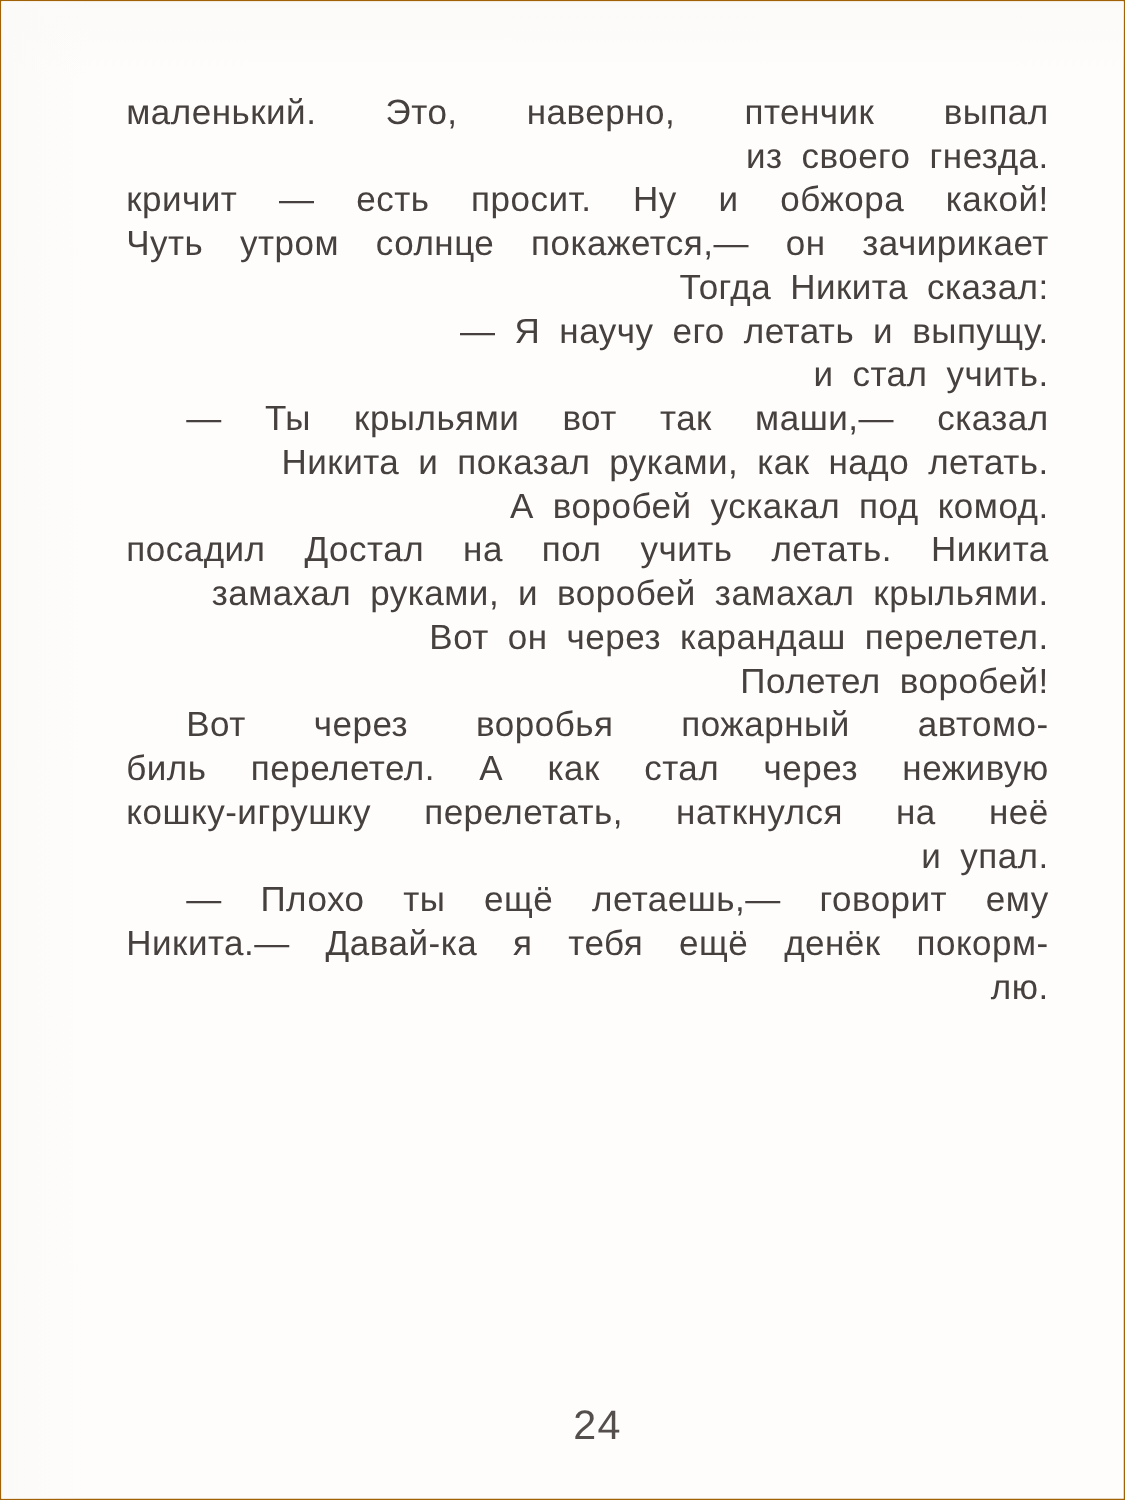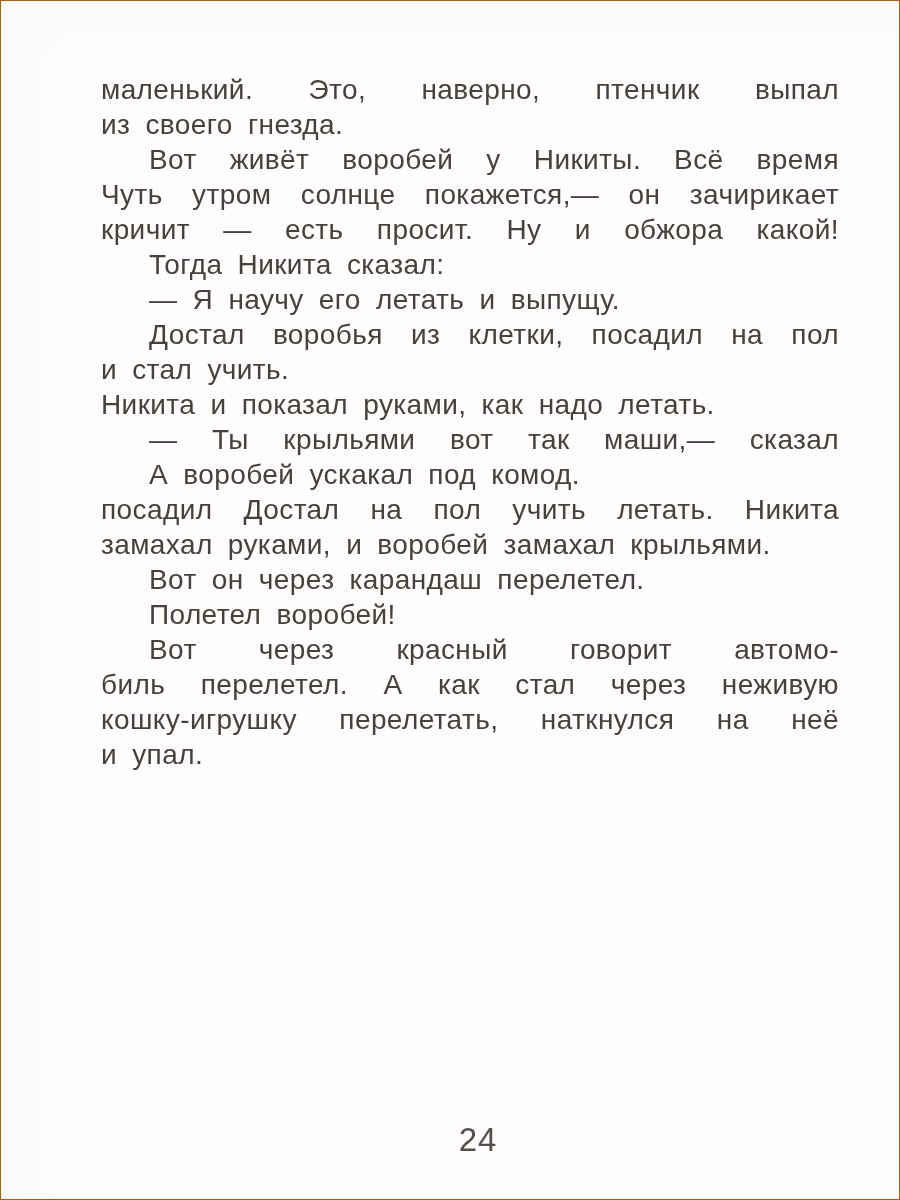--- a/index.html
+++ b/index.html
@@ -37,21 +37,21 @@
     top: 71px;
     left: 100px;
     width: 738px;
     font-size: 28px;
     line-height: 35px;
     letter-spacing: 0.4px;
     word-spacing: 7px;
   }
   .paragraph { margin: 0; }
   .line {
-    text-align: left;
+    text-align: right;
     min-height: 35px;
   }
   .line.justify {
     text-align: justify;
     text-align-last: justify;
   }
   .line.indent {
     text-indent: 48px;
   }
   .page-number {
@@ -72,53 +72,56 @@
 <div class="canvas">
   <div class="scan-shade-top"></div>
   <div class="scan-shade-left"></div>
 
   <div class="text-block" id="paragraphs">
       <div class="paragraph">
         <div class="line justify">маленький. Это, наверно, птенчик выпал</div>
         <div class="line">из своего гнезда.</div>
       </div>
       <div class="paragraph">
-        <div class="line justify indent">Вот живёт воробей у Никиты. Всё время</div>
+        <div class="line justify">кричит — есть просит. Ну и обжора какой!</div>
         <div class="line justify">Чуть утром солнце покажется,— он зачирикает</div>
-        <div class="line justify">кричит — есть просит. Ну и обжора какой!</div>
       </div>
       <div class="paragraph">
         <div class="line indent">Тогда Никита сказал:</div>
       </div>
       <div class="paragraph">
         <div class="line indent">— Я научу его летать и выпущу.</div>
       </div>
       <div class="paragraph">
-        <div class="line justify indent">Достал воробья из клетки, посадил на пол</div>
         <div class="line">и стал учить.</div>
       </div>
       <div class="paragraph">
+        <div class="line justify indent">— Ты крыльями вот так маши,— сказал</div>
         <div class="line">Никита и показал руками, как надо летать.</div>
-        <div class="line justify indent">— Ты крыльями вот так маши,— сказал</div>
       </div>
       <div class="paragraph">
         <div class="line indent">А воробей ускакал под комод.</div>
       </div>
       <div class="paragraph">
         <div class="line justify">посадил Достал на пол учить летать. Никита</div>
         <div class="line">замахал руками, и воробей замахал крыльями.</div>
       </div>
       <div class="paragraph">
         <div class="line indent">Вот он через карандаш перелетел.</div>
       </div>
       <div class="paragraph">
         <div class="line indent">Полетел воробей!</div>
       </div>
       <div class="paragraph">
-        <div class="line justify indent">Вот через красный говорит автомо-</div>
+        <div class="line justify indent">Вот через воробья пожарный автомо-</div>
         <div class="line justify">биль перелетел. А как стал через неживую</div>
         <div class="line justify">кошку-игрушку перелетать, наткнулся на неё</div>
         <div class="line">и упал.</div>
+      </div>
+      <div class="paragraph">
+        <div class="line justify indent">— Плохо ты ещё летаешь,— говорит ему</div>
+        <div class="line justify">Никита.— Давай-ка я тебя ещё денёк покорм-</div>
+        <div class="line">лю.</div>
       </div>
     </div>
 
   <div class="page-number">24</div>
 </div>
 
 </body></html>

